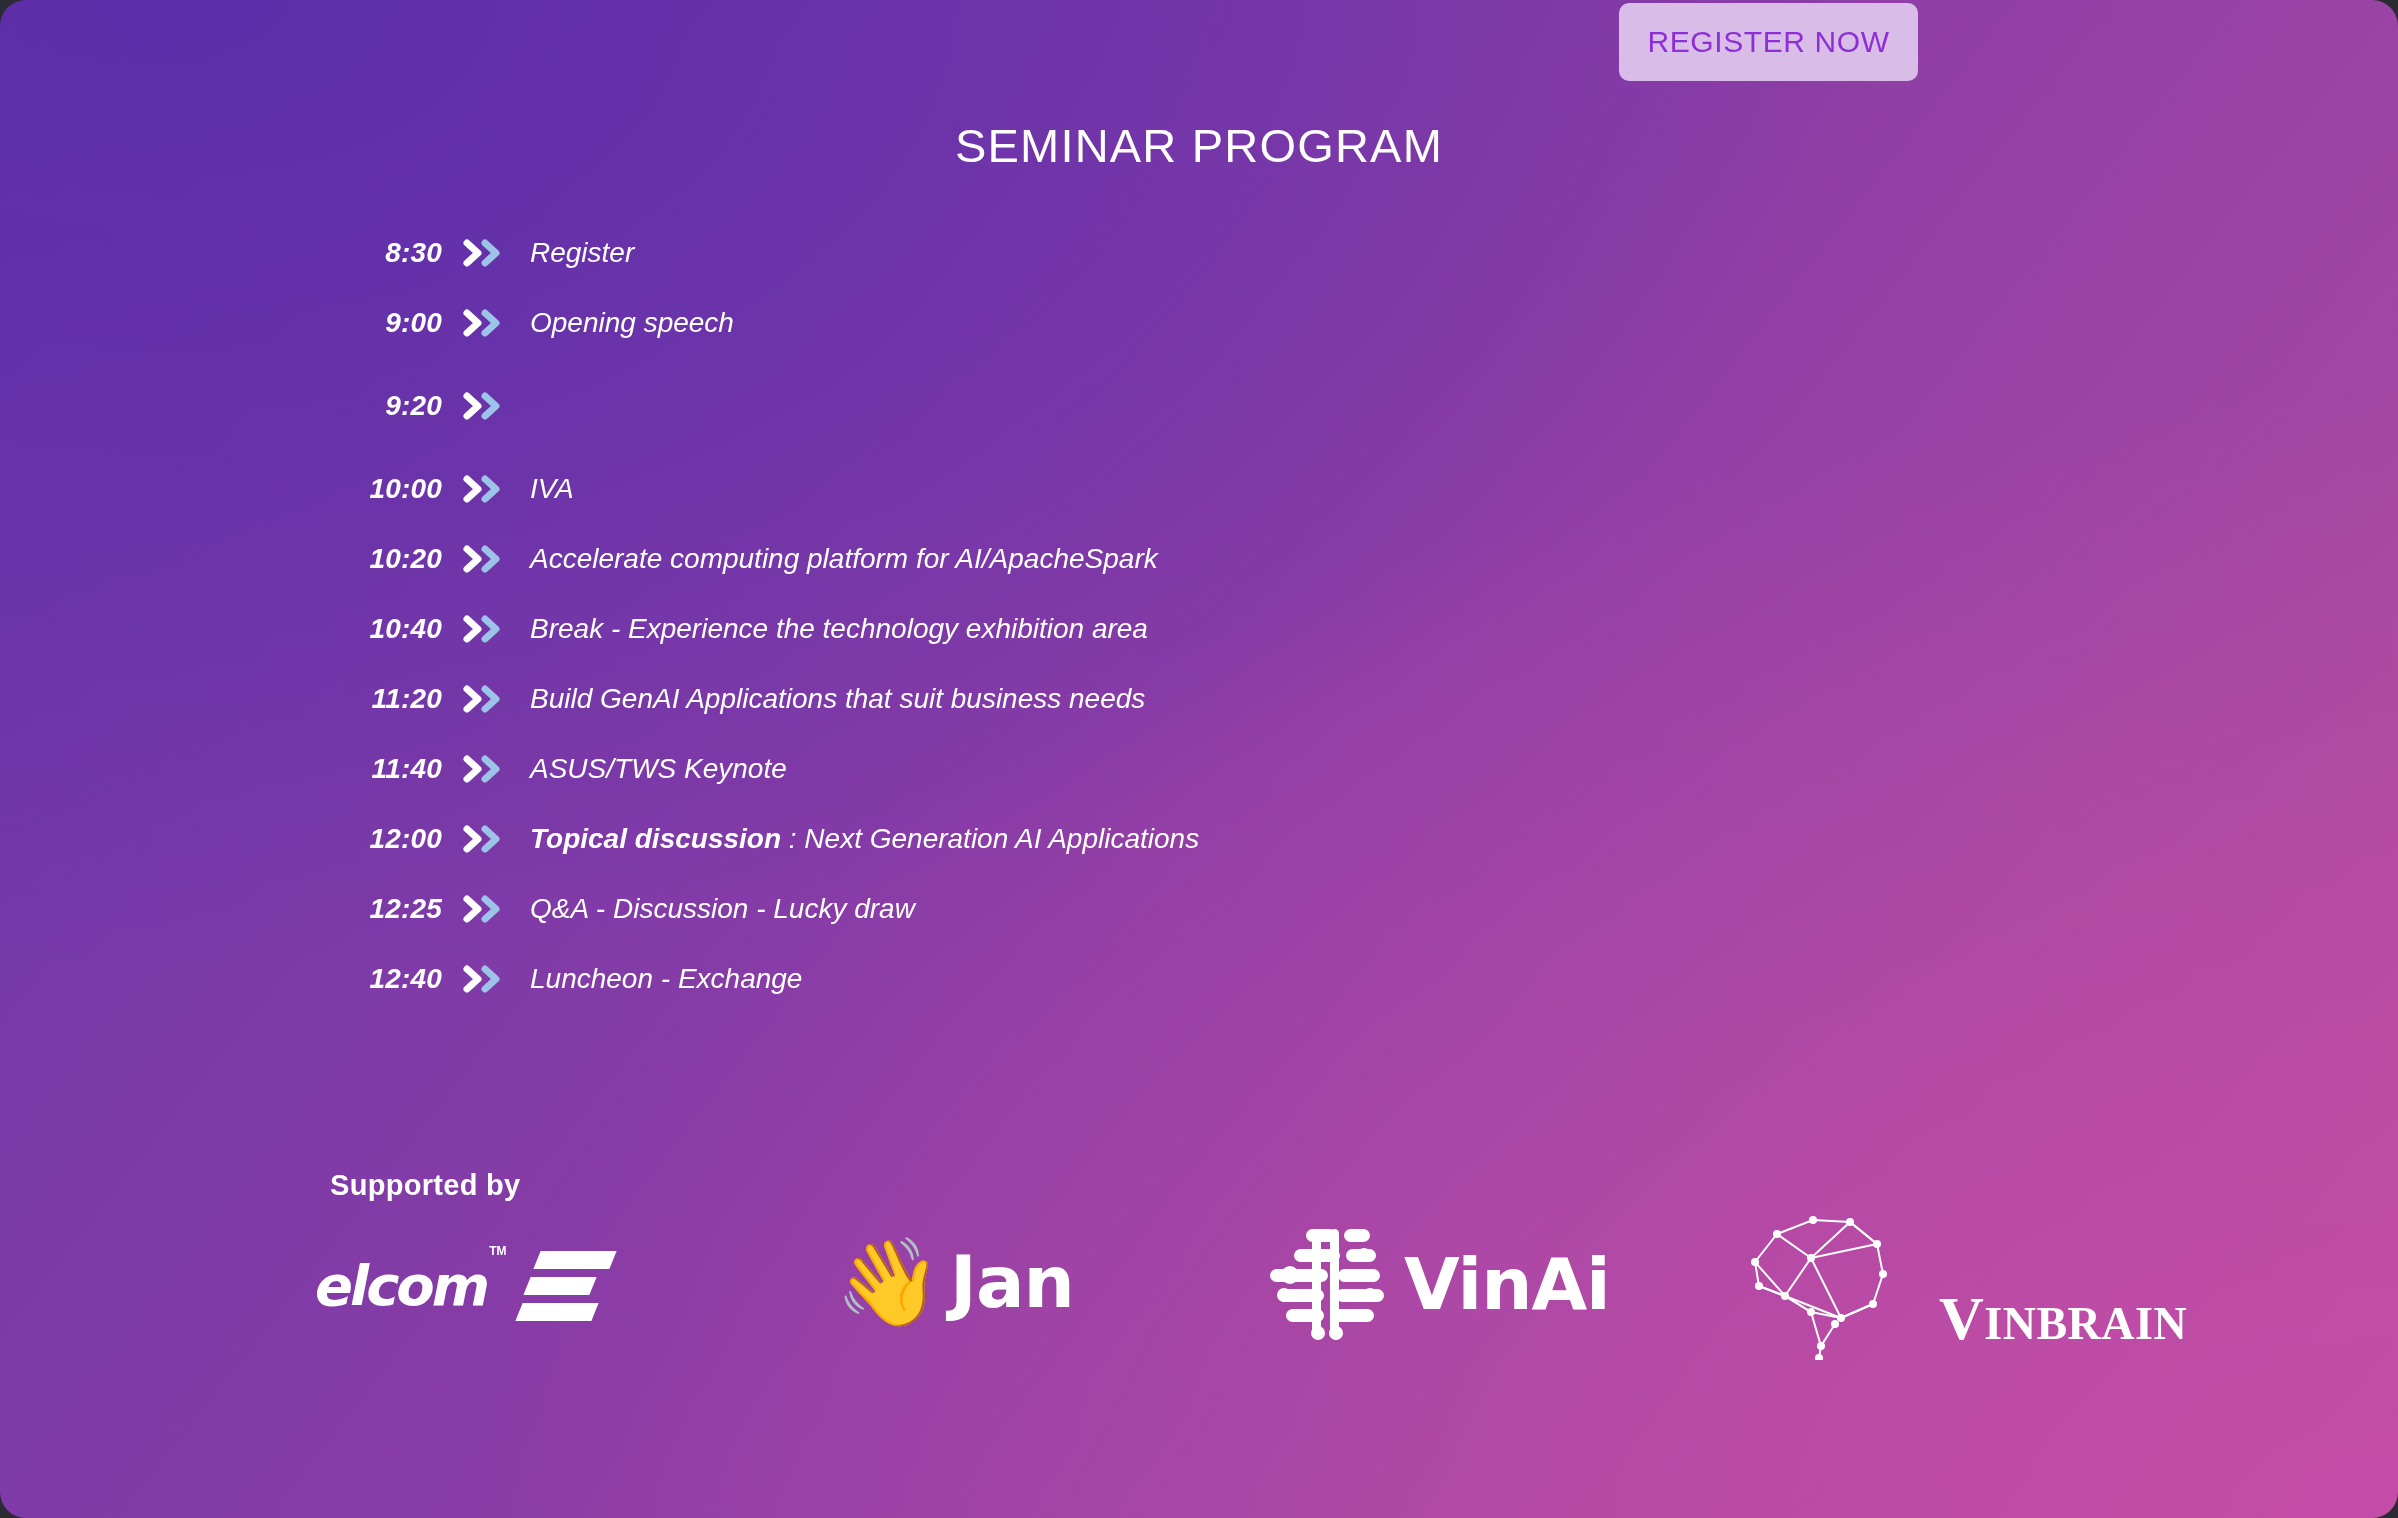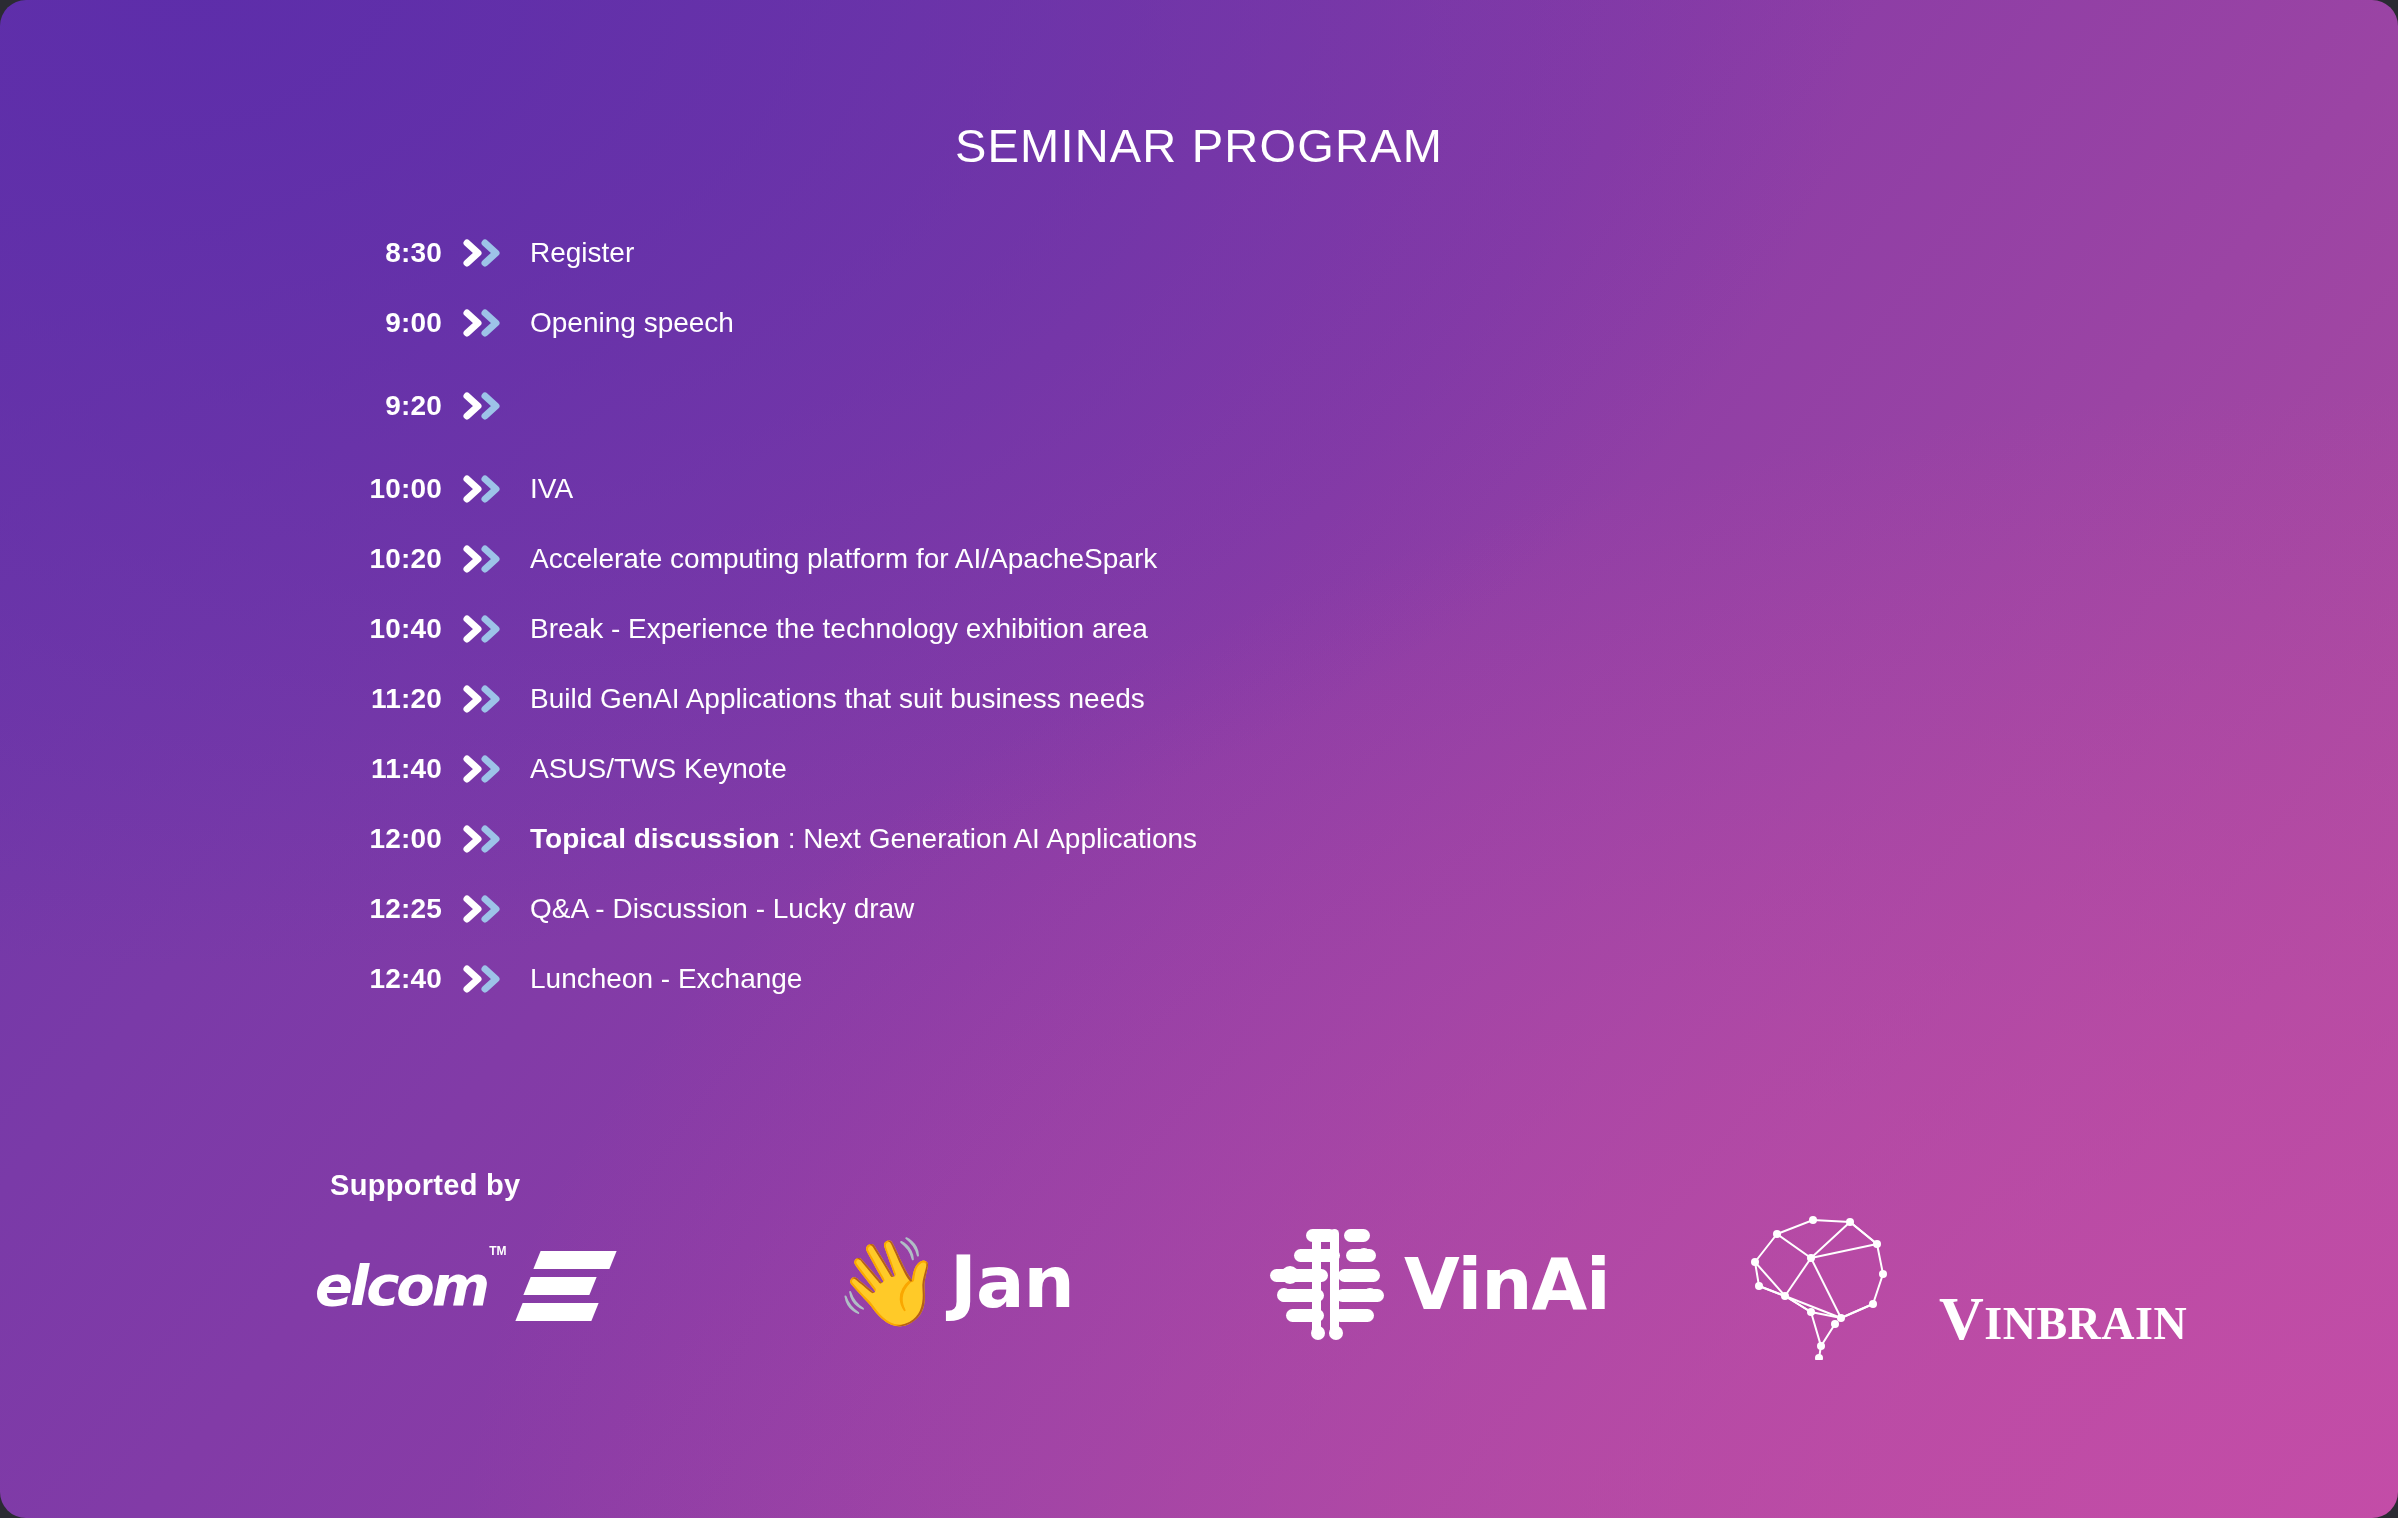--- a/index.html
+++ b/index.html
@@ -63,20 +63,21 @@
     position: absolute;
     left: 330px;
     top: 218px;
     width: 1800px;
   }
   .agenda-row {
     display: flex;
     align-items: center;
     min-height: 70px;
     margin-bottom: 0px;
+    font-style: italic;
   }
   .agenda-time {
     width: 112px;
     flex: 0 0 112px;
     text-align: right;
     font-size: 28px;
     font-weight: bold;
     color: #ffffff;
     letter-spacing: 0.2px;
   }
@@ -193,20 +194,21 @@
     margin-left: -46px;
     margin-bottom: 10px;
   }
   .vinbrain-word .cap { font-size: 62px; }
 </style>
 </head>
 <body>
 
 <div id="page">
 
+  <button id="register-btn">REGISTER NOW</button>
 
   <div id="page-title">SEMINAR PROGRAM</div>
 
   <div id="agenda">
 
     <div class="agenda-row">
       <div class="agenda-time">8:30</div>
       <div class="agenda-chev">
         <svg width="42" height="32" viewBox="0 0 42 32">
             <g fill="none" stroke-width="7" stroke-linecap="round" stroke-linejoin="round">

